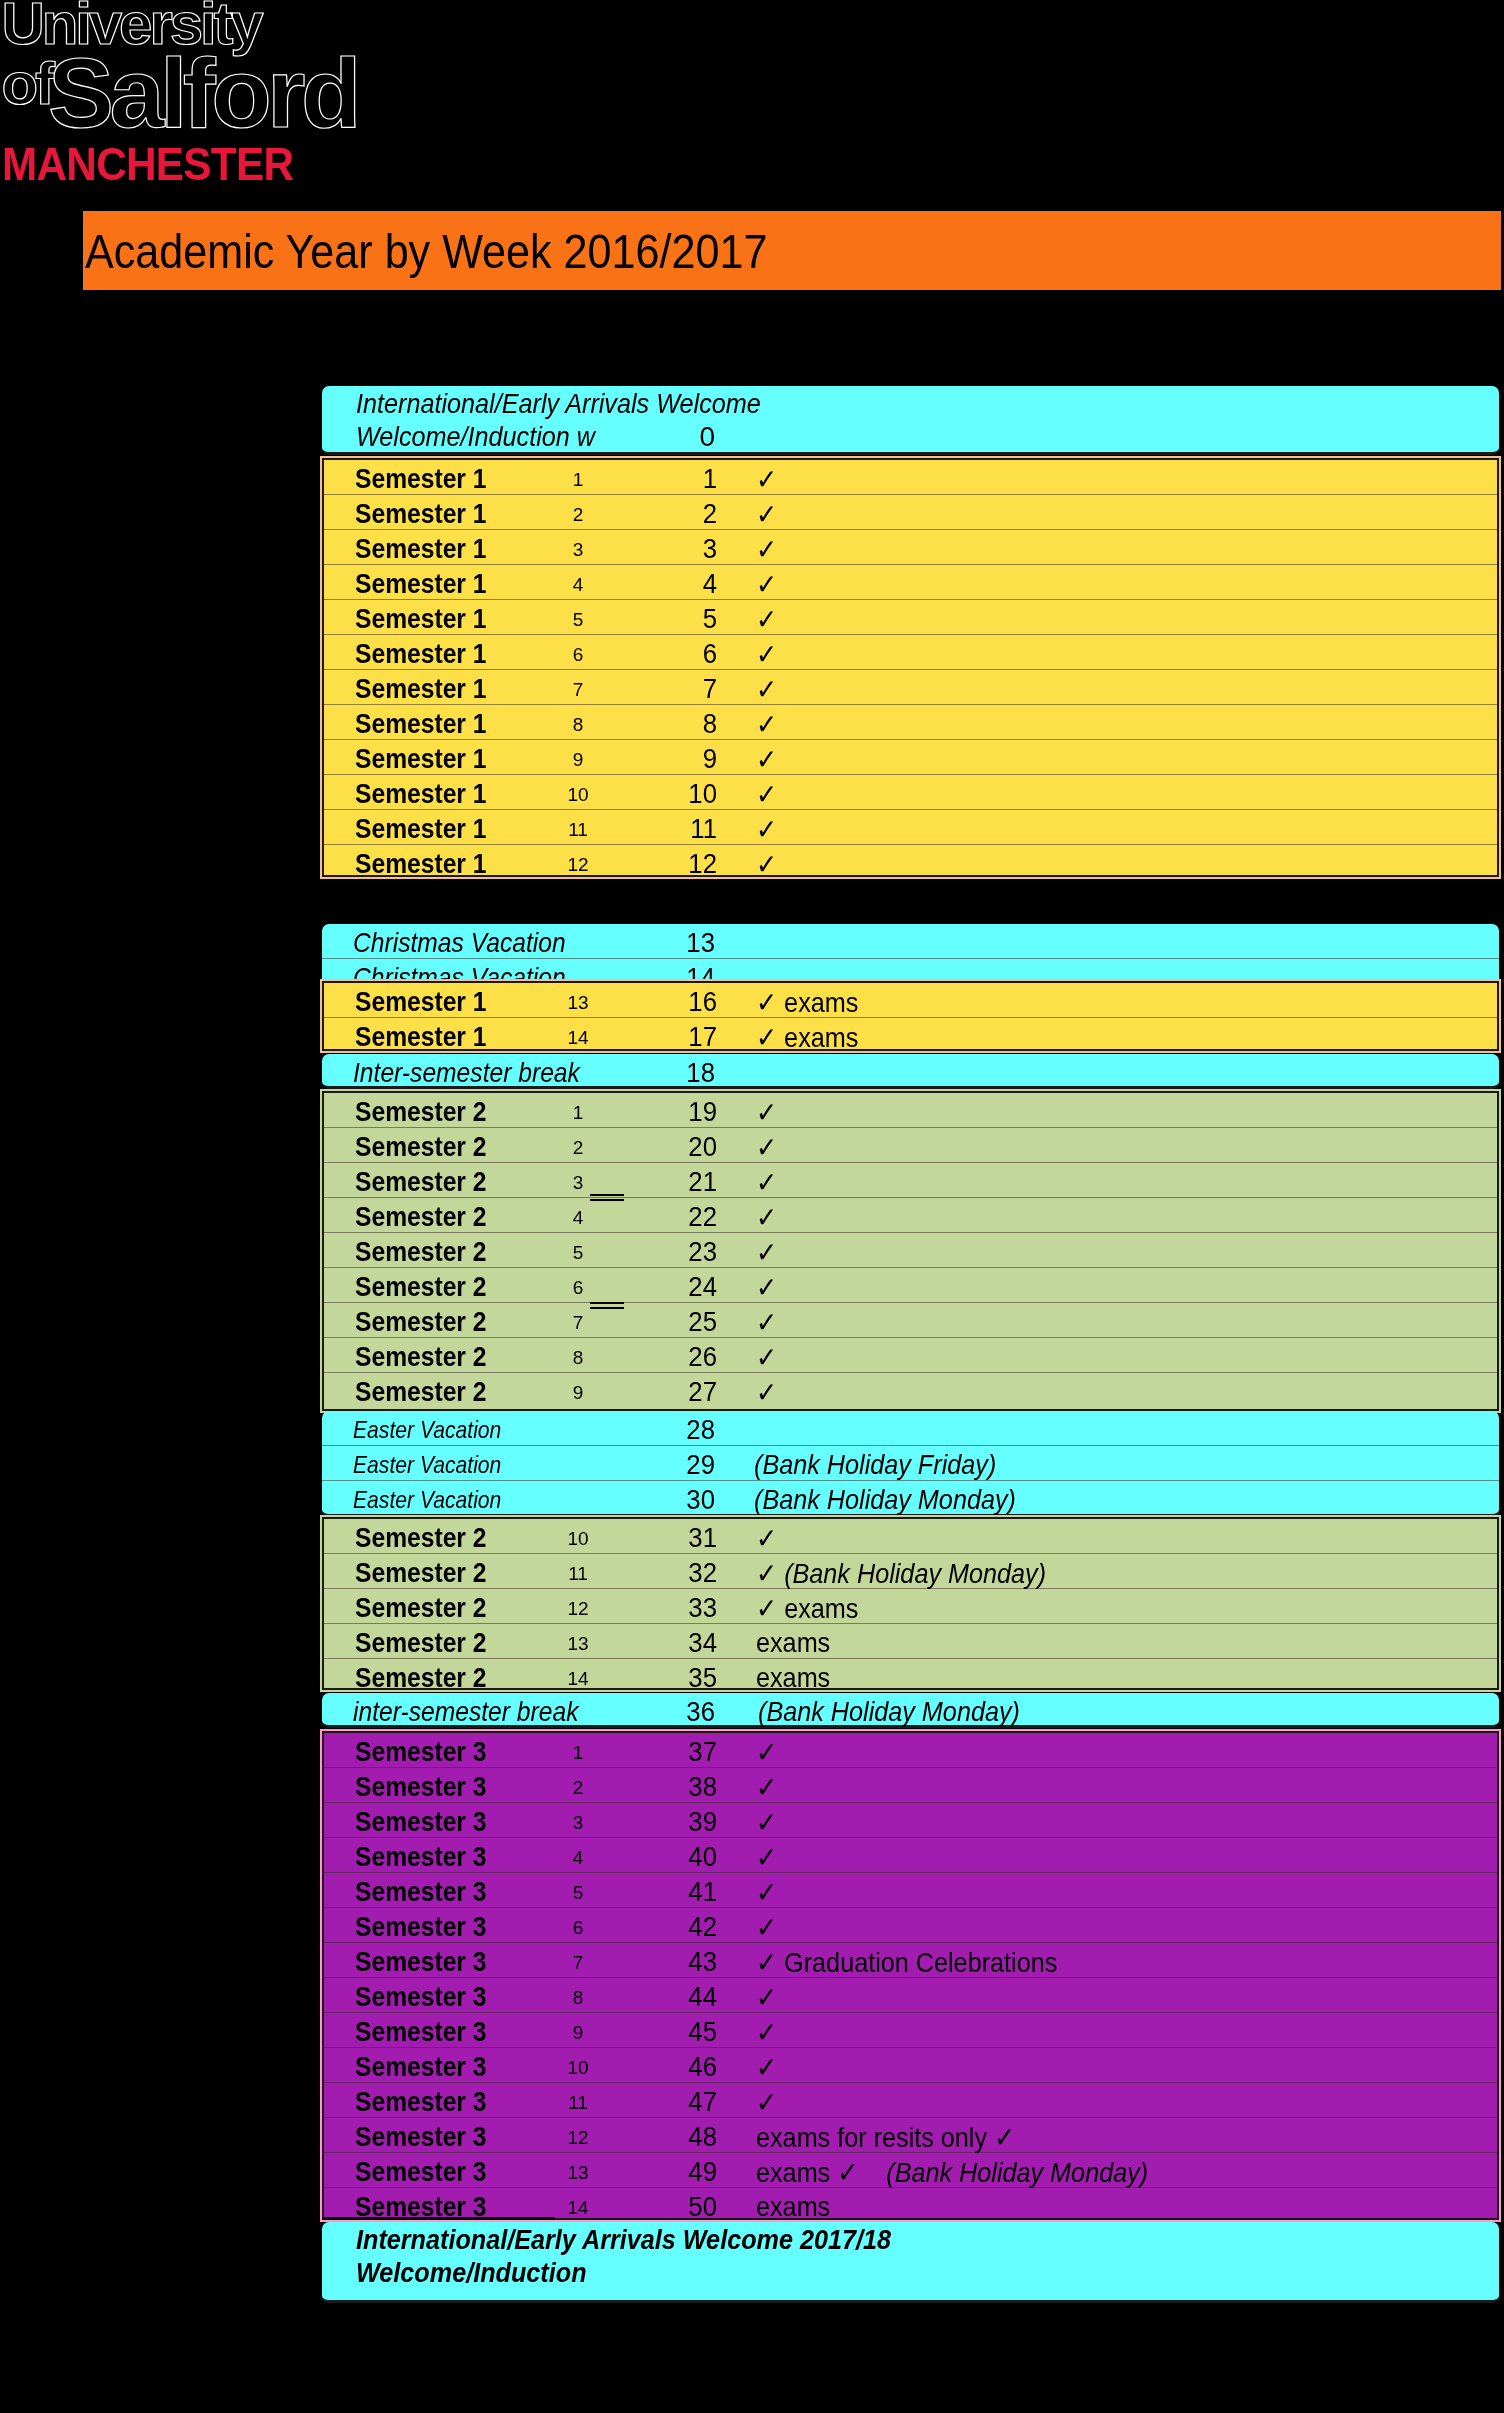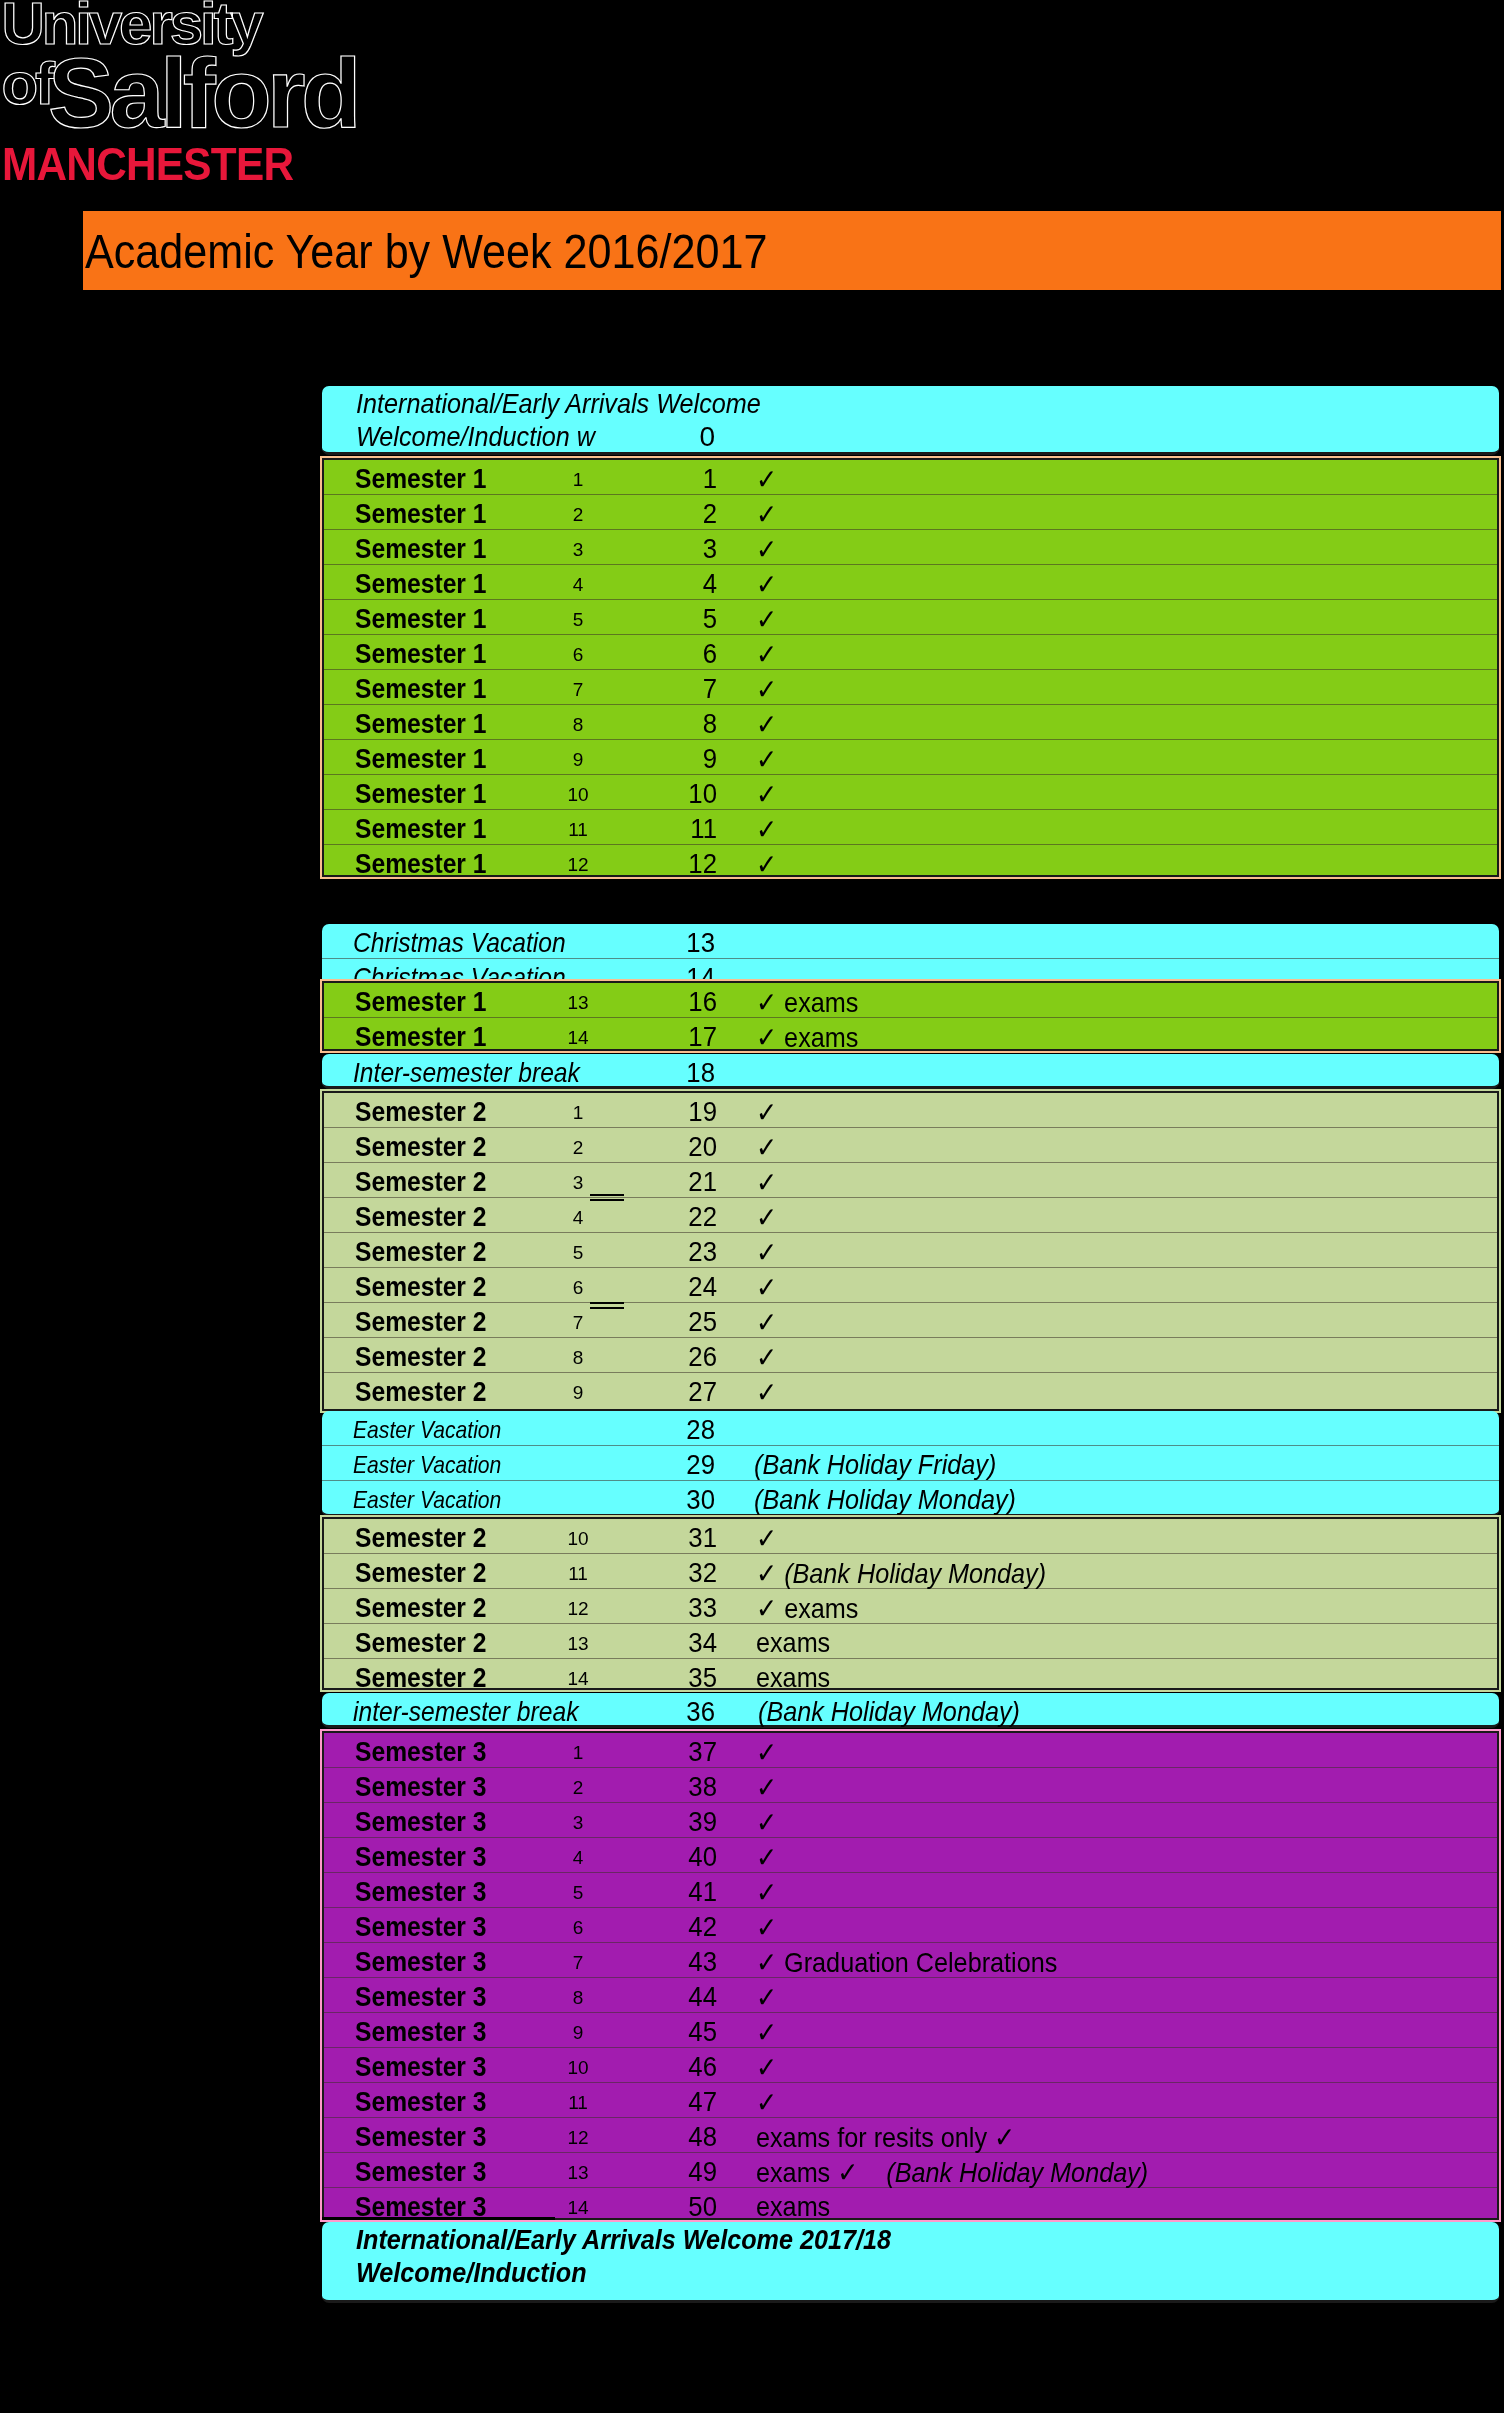--- a/index.html
+++ b/index.html
@@ -11,21 +11,21 @@
   .logo .l2 { position:absolute; left:0px; top:43px; font-size:99px; letter-spacing:-4.6px; color:#000;
               -webkit-text-stroke:1.2px #fff; font-family:"Liberation Sans", sans-serif; line-height:1;padding-left:48px; }
   .logo .l3 { position:absolute; left:1.5px; top:141px; font-size:46px; letter-spacing:-0.8px; color:#e8173a;
               font-family:"Liberation Sans", sans-serif; line-height:1; transform:scaleX(0.92); transform-origin:left; }
   .titlebox { position:absolute; left:83px; top:211px; width:1418px; height:79px; background:#f97316; }
   .titlebox span { position:absolute; left:1.5px; top:14px; font-size:49px; line-height:1.1;
                    transform:scaleX(0.88); transform-origin:left; white-space:nowrap; }
 
   .block { position:absolute; left:322px; width:1177px; box-sizing:border-box; }
   .cyan { background:#66ffff; }
-  .orange { background:#84cc16; border:2.3px solid #1a1a1a; outline:2.3px solid #f9bf8f; }
+  .orange { background:#fde047; border:2.3px solid #1a1a1a; outline:2.3px solid #f9bf8f; }
   .green { background:#c4d79b; border:2.3px solid #1a1a1a; outline:2.3px solid #c4d79b; }
   .pink { background:#a21caf; border:2.3px solid #1a1a1a; outline:2.3px solid #ff99cc; }
   .cyan.bordered { border-bottom:3.1px solid #1a1a1a;border-radius:7px; }
 
   .row { position:relative; height:35px; border-bottom:1.5px solid rgba(60,50,40,0.55); box-sizing:border-box; }
   .row:last-child { border-bottom:none; }
   .row .lbl { position:absolute; left:31px; top:3.1px; font-size:28px; font-weight:bold; white-space:nowrap;
               transform:scaleX(0.88); transform-origin:left; }
   .row .lbl.it { font-weight:normal; font-style:italic; }
   .row .lbl.sm { font-size:24px; top:5.4px; }

